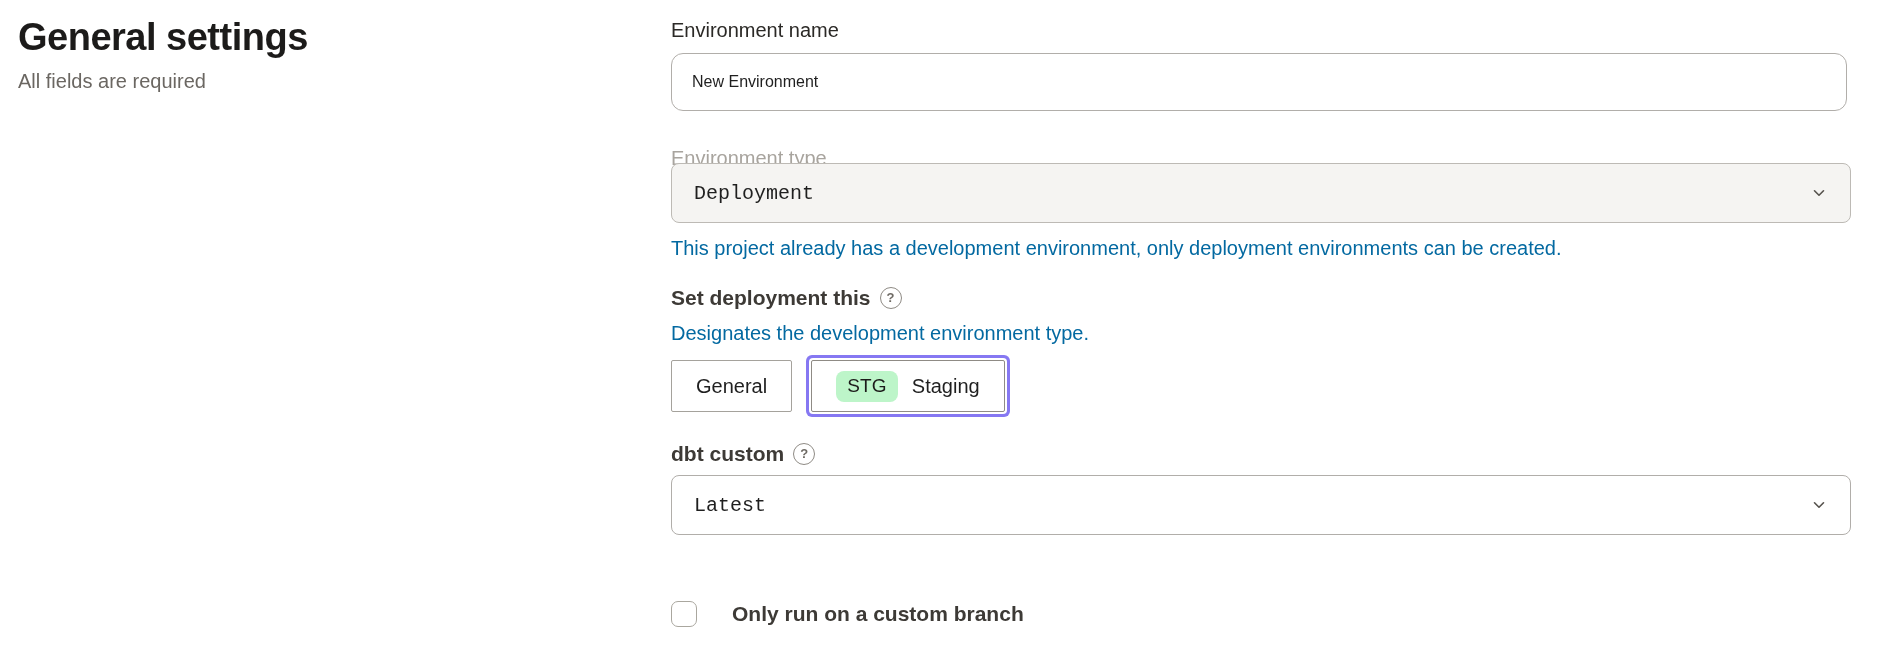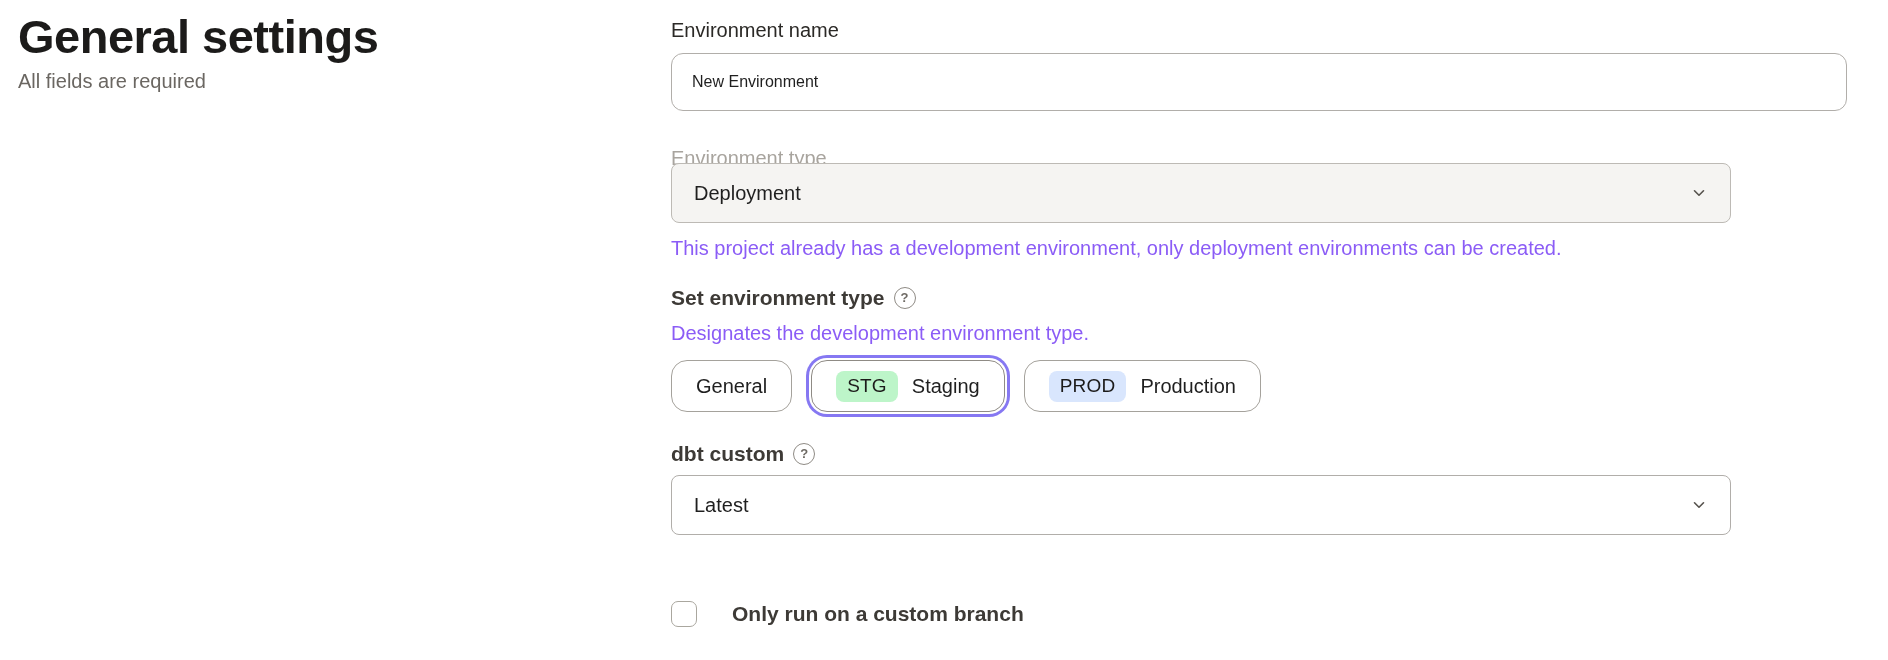--- a/index.html
+++ b/index.html
@@ -8,21 +8,21 @@
     background: #ffffff;
     font-family: "Liberation Sans", "DejaVu Sans", sans-serif;
     overflow: hidden;
     position: relative;
     color: #1f1f1f;
   }
 
   
   .left-col { position: absolute; left: 18px; top: 14px; width: 560px; }
   .page-title {
-    font-size: 47px; font-weight: 700; color: #1c1b1a;
+    font-size: 38px; font-weight: 700; color: #1c1b1a;
     letter-spacing: -0.5px; line-height: 46px;
   }
   .page-subtitle {
     margin-top: 9px; font-size: 20px; color: #6b6762; line-height: 24px;
   }
 
   
   .form-col { position: absolute; left: 671px; top: 0; width: 1180px; height: 660px; }
   .abs { position: absolute; left: 0; }
 
@@ -32,45 +32,45 @@
   .section-heading {
     font-size: 21px; font-weight: 700; color: #3d3a36; line-height: 26px;
     display: flex; align-items: center; gap: 9px;
   }
   .help-icon {
     width: 22px; height: 22px; border: 1.5px solid #8f8b85; border-radius: 50%;
     display: inline-flex; align-items: center; justify-content: center;
     font-size: 13px; font-weight: 600; color: #6e6a64; flex: 0 0 auto;
   }
 
-  .helper-text { font-size: 20px; color: #8b5cf6; line-height: 24px; }
+  .helper-text { font-size: 20px; color: #0369a1; line-height: 24px; }
 
   .text-input {
     width: 1176px; height: 58px;
     border: 1px solid #b1aeaa; border-radius: 12px;
     background: #ffffff;
     font-family: inherit; font-size: 16px; color: #1f1f1f;
     padding: 0 20px; outline: none;
   }
 
   .select-box {
-    width: 1060px; height: 60px;
+    width: 1180px; height: 60px;
     border: 1px solid #b1aeaa; border-radius: 8px;
     background: #ffffff;
     display: flex; align-items: center; justify-content: space-between;
-    padding: 0 22px; cursor: pointer;
+    padding: 0 22px; cursor: pointer; font-family: Liberation Mono, monospace;
   }
   .select-box.muted-bg { background: #f5f4f2; border-color: #bdbab5; }
   .select-value { font-size: 20px; color: #1f1f1f; }
   .chevron-down { width: 18px; height: 18px; flex: 0 0 auto; }
 
   .btn-row { display: flex; align-items: center; gap: 14px; height: 52px; }
   .type-btn {
     height: 52px; background: #ffffff;
-    border: 1px solid #a5a29c; border-radius: 16px;
+    border: 1px solid #a5a29c; border-radius: 2px;
     display: inline-flex; align-items: center; gap: 14px;
     padding: 0 24px; cursor: pointer;
     font-family: inherit; font-size: 20px; font-weight: 500; color: #1f1f1f;
   }
   .type-btn.selected {
     border-color: #8f8b85;
     box-shadow: 0 0 0 2px #ffffff, 0 0 0 5px var(--accent, #8678f2);
     margin: 8px 5px;
   }
   .type-badge {
@@ -104,36 +104,32 @@
   <div class="abs field-label disabled" style="top:130px">Environment type</div>
   <div class="abs select-box muted-bg" style="top:163px">
     <span class="select-value">Deployment</span>
     <svg class="chevron-down" viewBox="0 0 20 20" fill="none">
         <path d="M5 7.5 L10 12.5 L15 7.5" stroke="#57534e" stroke-width="1.8" stroke-linecap="round" stroke-linejoin="round"></path>
       </svg>
   </div>
   <div class="abs helper-text" style="top:236px">This project already has a development environment, only deployment environments can be created.</div>
 
   <div class="abs section-heading" style="top:285px">
-    <span>Set environment type</span>
+    <span>Set deployment this</span>
     <span class="help-icon">?</span>
   </div>
   <div class="abs helper-text" style="top:321px">Designates the development environment type.</div>
 
   <div class="abs btn-row" style="top:360px">
     <button class="type-btn">
       <span>General</span>
     </button>
     <button class="type-btn selected">
       <span class="type-badge badge-stg">STG</span>
       <span>Staging</span>
-    </button>
-    <button class="type-btn">
-      <span class="type-badge badge-prod">PROD</span>
-      <span>Production</span>
     </button>
   </div>
 
   <div class="abs section-heading" style="top:441px">
     <span>dbt custom</span>
     <span class="help-icon">?</span>
   </div>
   <div class="abs select-box" style="top:475px">
     <span class="select-value">Latest</span>
     <svg class="chevron-down" viewBox="0 0 20 20" fill="none">

